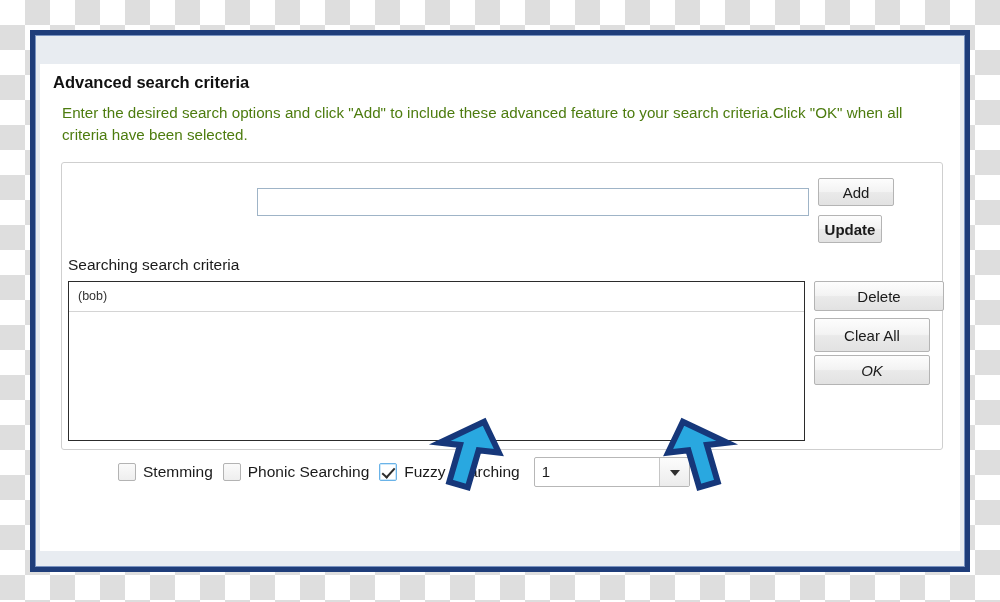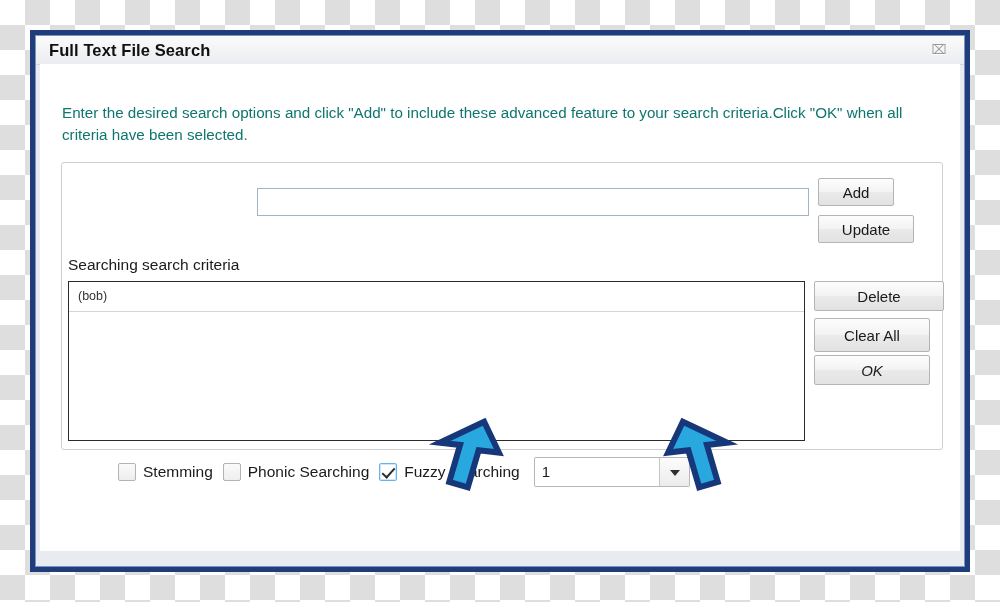--- a/index.html
+++ b/index.html
@@ -85,21 +85,21 @@
     font-size: 16.5px;
     font-weight: bold;
     color: #111;
     white-space: nowrap;
   }
   .desc {
     position: absolute;
     left: 22px; top: 38px;
     width: 888px;
     font-size: 15.2px;
-    color: #0f766e;
+    color: #4d7c0f;
     line-height: 1.42;
   }
 
   
   .groupbox {
     position: absolute;
     left: 21px; top: 98px;
     width: 882px; height: 288px;
     border: 1px solid #cfcfcf;
     border-radius: 3px;
@@ -142,21 +142,21 @@
     box-sizing: border-box;
     font-family: "Liberation Sans", sans-serif;
     font-size: 15px;
     color: #1a1a1a;
     text-align: center;
     cursor: pointer;
     user-select: none;
     padding: 0;
   }
   .btn-add    { left: 756px; top: 15px;  width: 76px;  height: 28px; }
-  .btn-update { left: 756px; top: 52px;  width: 96px;  height: 28px; }
+  .btn-update { left: 756px; top: 52px;  width: 64px;  height: 28px; font-weight: bold; }
 
   .lbl-criteria {
     position: absolute;
     left: 6px; top: 93px;
     font-size: 15.5px;
     color: #1a1a1a;
   }
 
   .listbox {
     position: absolute;
@@ -260,27 +260,24 @@
   #arrow-right { left: 662px; top: 411px; }
 </style>
 </head>
 <body>
 
 <div id="backdrop"></div>
 
 <div id="window">
   <div id="window-inner">
 
-    <div class="titlebar">
-      <div class="title-text">Full Text File Search</div>
-      <div class="close-btn">⌧</div>
-    </div>
 
     <div class="client">
 
+      <div class="section-head">Advanced search criteria</div>
       <div class="desc">Enter the desired search options and click  "Add" to include these advanced feature to your search criteria.Click "OK" when all criteria have been selected.</div>
 
       <div class="groupbox">
 
         <div class="words-row">
           <span class="lbl-words">Words</span>
         </div>
         <input class="textbox" type="text" value="" style="">
 
         <button class="btn btn-add">Add</button>

